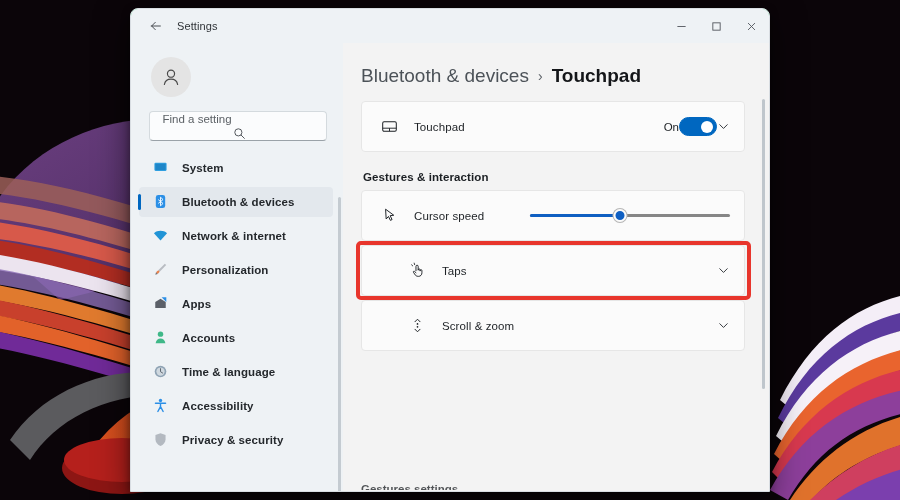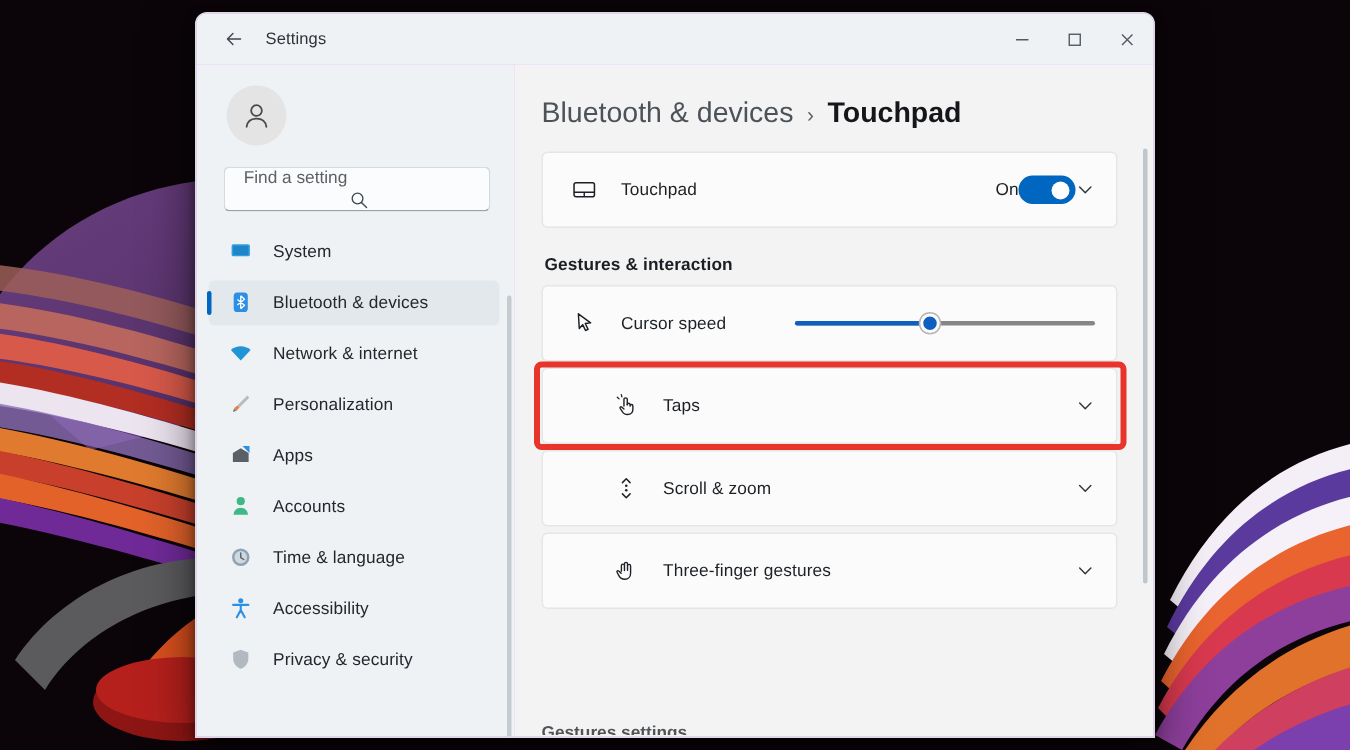--- a/index.html
+++ b/index.html
@@ -11,21 +11,21 @@
   body { position: relative; background: #0a0608; }
 
   
   #desktop { position: absolute; inset: 0; overflow: hidden; background: #0b0509; }
   #desktop svg { position: absolute; inset: 0; width: 900px; height: 500px; display: block; }
 
   
   #settings-window {
     position: absolute; left: 130px; top: 8px;
     width: 640px; height: 484px;
-    background: #f0abfc;
+    background: #86efac;
     border: 1px solid #d8dde2;
     border-radius: 8px 8px 0 0;
     overflow: hidden;
     box-shadow: 0 10px 34px rgba(0,0,0,.55), 0 2px 8px rgba(0,0,0,.4);
     display: flex; flex-direction: column;
   }
 
   
   #titlebar {
     height: 34px; flex: 0 0 34px;
@@ -74,21 +74,21 @@
     flex: 1 1 auto; border: 0; outline: 0; background: transparent;
     font-family: "Liberation Sans", sans-serif; font-size: 11.5px; color: #33373b;
   }
   #search-input::placeholder { color: #5c6166; }
   #search-icon { color: #41464b; display: flex; }
 
   #navlist { flex: 1 1 auto; overflow: hidden; padding: 2px 10px 0 8px; position: relative; }
   .nav-item {
     height: 30px; margin-bottom: 4px;
     display: flex; align-items: center; border-radius: 4px;
-    padding-left: 10px; position: relative; cursor: pointer;
+    padding-left: 10px; position: relative; cursor: pointer; font-weight: bold;
   }
   .nav-item.active { background: #e3e8ed; }
   .nav-item.active::before {
     content: ""; position: absolute; left: -1px; top: 7px;
     width: 3px; height: 16px; border-radius: 2px; background: #0067c0;
   }
   .nav-icon { width: 22px; display: flex; align-items: center; justify-content: center; flex: 0 0 22px; }
   .nav-label { font-size: 11.5px; color: #24282c; margin-left: 11px; letter-spacing: .1px; }
 
   #sidebar-scroll {
@@ -455,35 +455,20 @@
         <span class="card-label">Scroll &amp; zoom</span>
         <span class="card-right">
           <span class="chev">
             <svg width="13" height="13" viewBox="0 0 16 16" fill="none">
               <path d="M3.4 5.8L8 10.4l4.6-4.6" stroke="currentColor" stroke-width="1.2" stroke-linecap="round" stroke-linejoin="round"></path>
             </svg>
           </span>
         </span>
       </div>
 
-      <div class="card">
-        <span class="card-icon">
-          <svg width="17" height="17" viewBox="0 0 20 20" fill="none">
-            <path d="M6.2 10.3V6a1.2 1.2 0 012.4 0v3.8M8.6 9.4V4.6a1.2 1.2 0 012.4 0v4.8M11 9.6V6.2a1.2 1.2 0 012.4 0v5.8c0 2.7-1.8 4.7-4.5 4.7-2.4 0-3.8-1.1-4.7-2.9l-1.4-2.6c-.4-.9.6-1.7 1.3-1l1.9 1.8" stroke="currentColor" stroke-width="1.1" stroke-linecap="round" stroke-linejoin="round"></path>
-          </svg>
-        </span>
-        <span class="card-label">Three-finger gestures</span>
-        <span class="card-right">
-          <span class="chev">
-            <svg width="13" height="13" viewBox="0 0 16 16" fill="none">
-              <path d="M3.4 5.8L8 10.4l4.6-4.6" stroke="currentColor" stroke-width="1.2" stroke-linecap="round" stroke-linejoin="round"></path>
-            </svg>
-          </span>
-        </span>
-      </div>
 
 
       <div id="cutoff-text">Gestures settings</div>
       <div id="content-scroll"></div>
     </div>
 
   </div>
 </div>
 
 </body></html>

